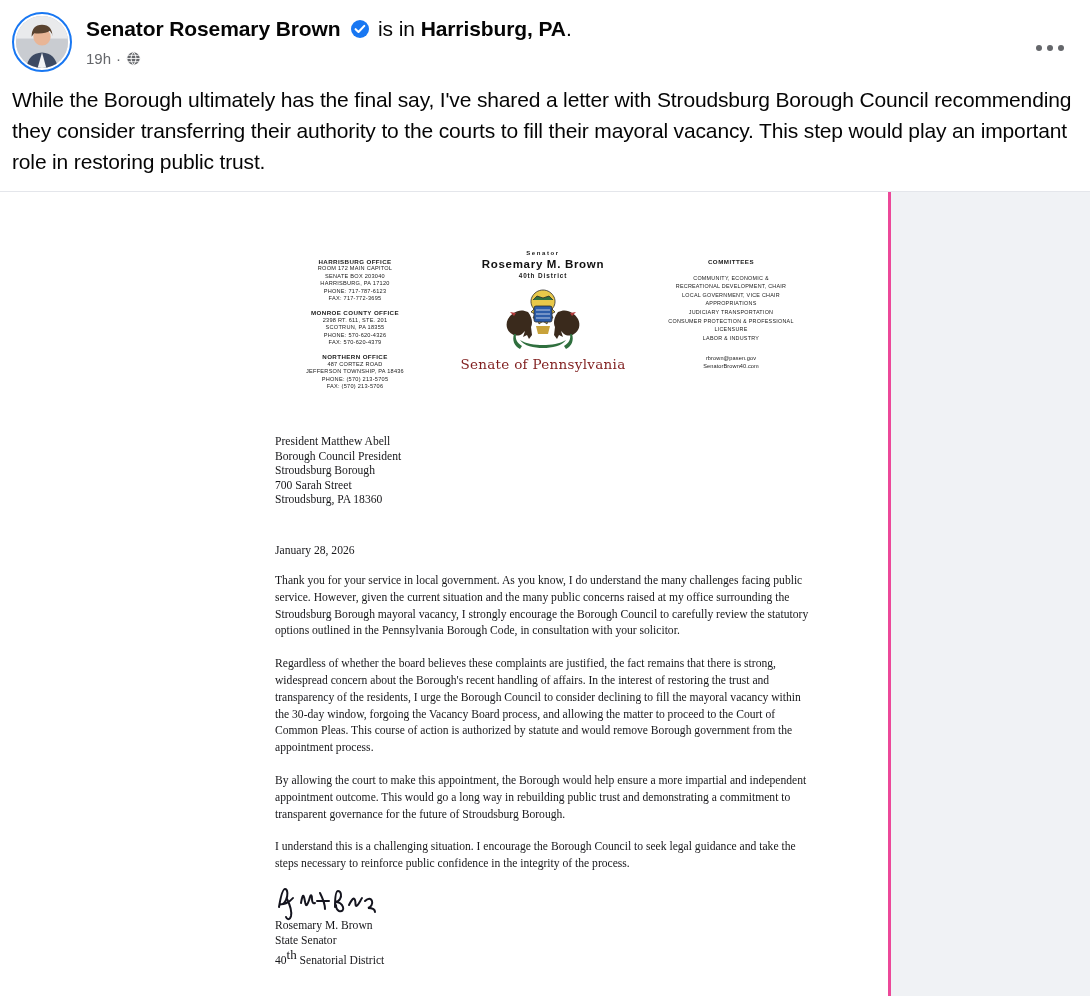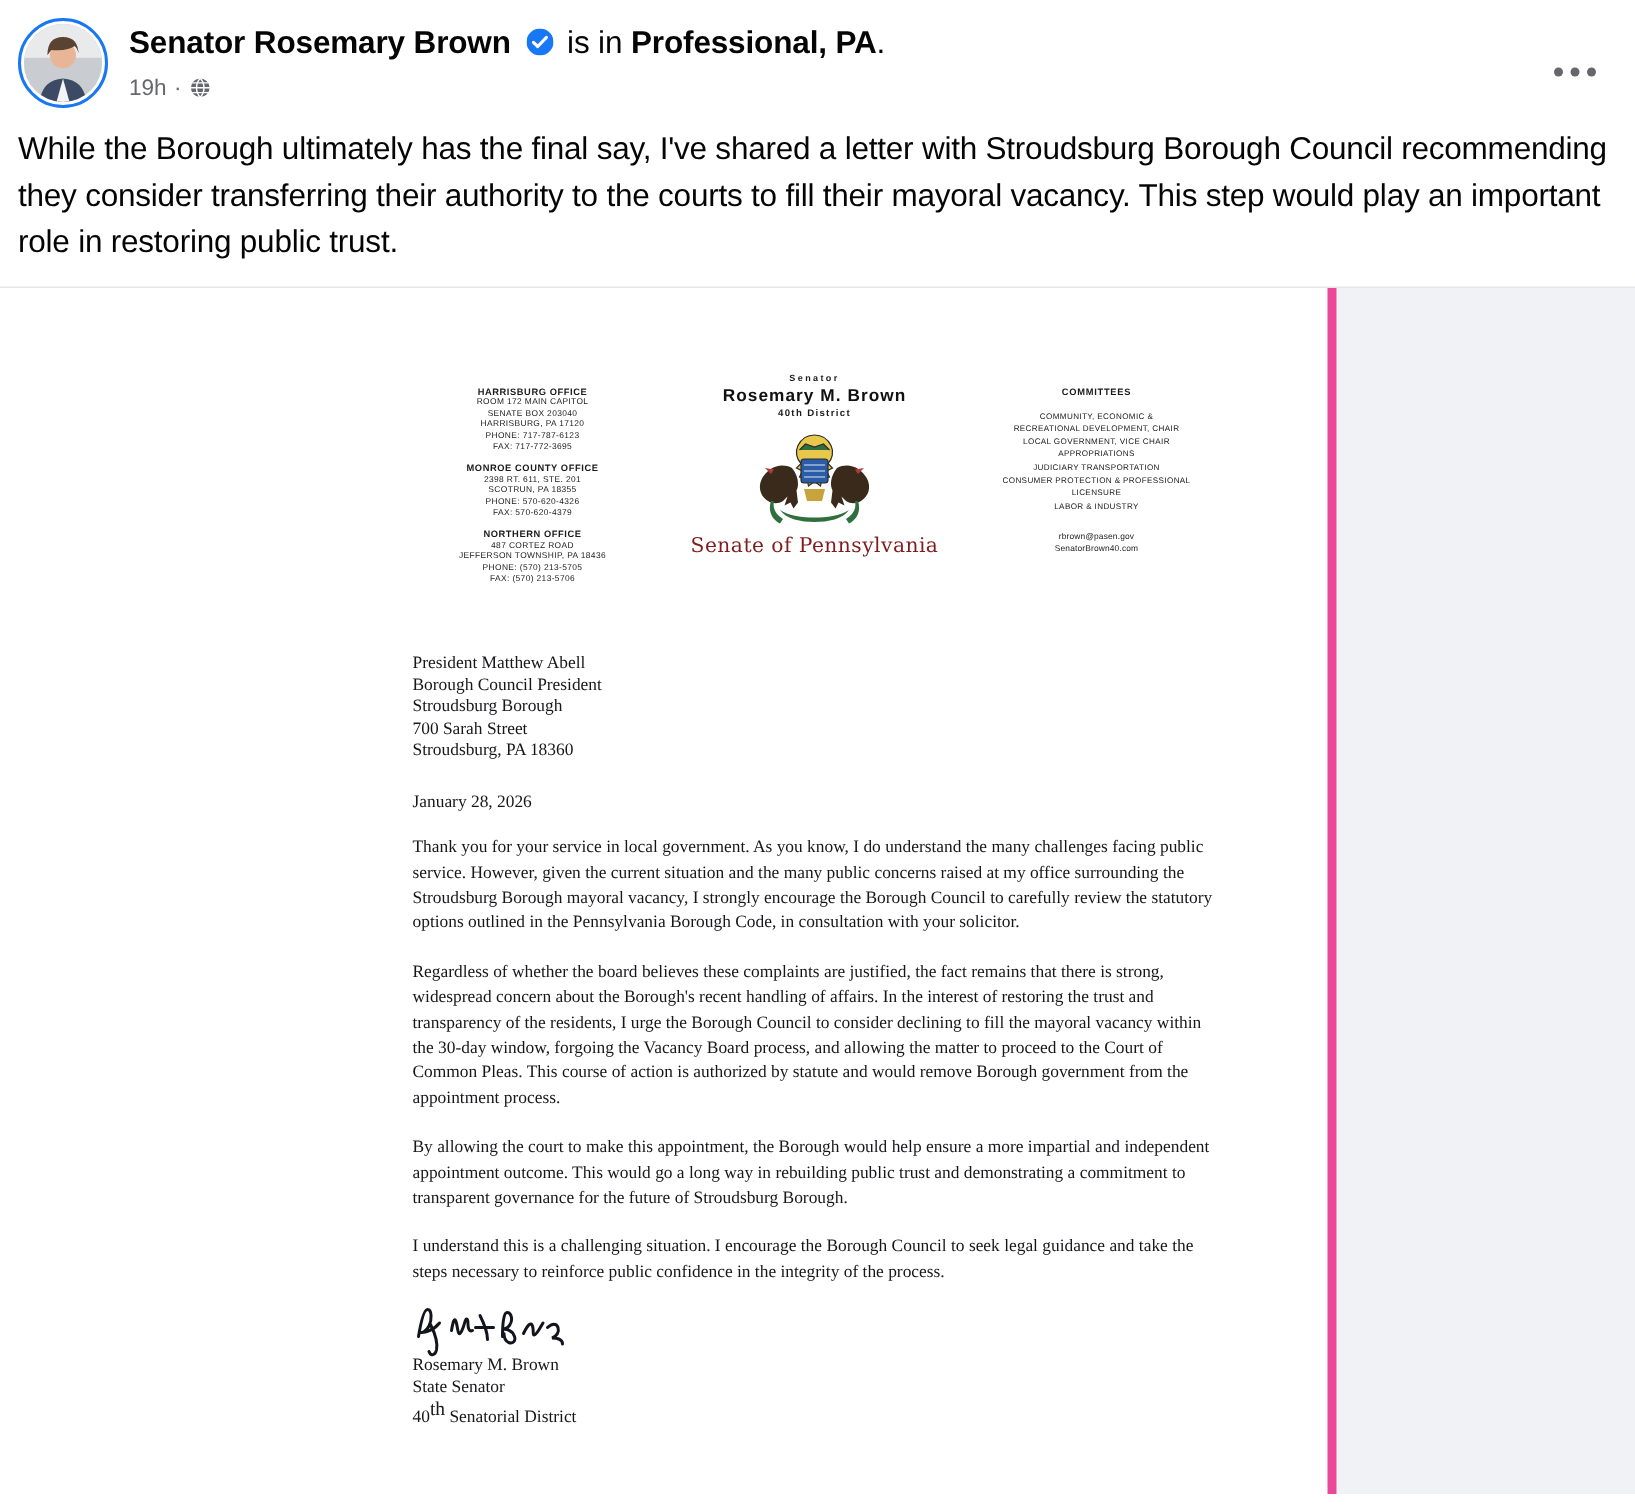--- a/index.html
+++ b/index.html
@@ -112,21 +112,21 @@
     height: 805px;
     overflow: hidden;
   }
   .doc-page {
     position: absolute;
     left: 0;
     top: 0;
     width: 891px;
     height: 805px;
     background: #ffffff;
-    border-right: 6px solid #ec4899;
+    border-right: 3px solid #ec4899;
     overflow: hidden;
   }
   .doc-inner {
     position: absolute;
     left: 275px;
     top: 58px;
     width: 536px;
     color: #17171a;
     font-family: "Liberation Serif", serif;
   }
@@ -213,21 +213,21 @@
     line-height: 8px;
     margin-top: 12px;
     letter-spacing: 0.1px;
   }
   .addr-block {
     margin-top: 33px;
     font-size: 11.6px;
     line-height: 14.6px;
   }
   .date-line {
-    margin-top: 20px;
+    margin-top: 36px;
     font-size: 11.6px;
   }
   .salutation {
     margin-top: 18px;
     font-size: 11.6px;
   }
   .para {
     margin-top: 16px;
     font-size: 11.6px;
     line-height: 16.8px;
@@ -272,21 +272,21 @@
     <div class="header-text">
       <div class="title-line">
         <span class="author">Senator Rosemary Brown</span>
         <span class="verified">
           <svg width="18" height="18" viewBox="0 0 18 18">
             <circle cx="9" cy="9" r="9" fill="#1877f2"></circle>
             <path d="M4.6 9.2 L7.5 12 L13.3 5.9" fill="none" stroke="#ffffff" stroke-width="2.1" stroke-linecap="round" stroke-linejoin="round"></path>
           </svg>
         </span>
         <span class="plain">is in</span>
-        <span class="place">Professional, PA</span><span class="plain">.</span>
+        <span class="place">Harrisburg, PA</span><span class="plain">.</span>
       </div>
 
       <div class="meta-line">
         <span>19h</span>
         <span class="meta-sep">·</span>
         <span class="globe-icon">
           <svg width="15" height="15" viewBox="0 0 16 16">
             <circle cx="8" cy="8" r="7.2" fill="#65676b"></circle>
             <path d="M8 1.2 a10 10 0 0 0 0 13.6 a10 10 0 0 0 0 -13.6" fill="none" stroke="#ffffff" stroke-width="1"></path>
             <path d="M1.1 8 h13.8 M2.3 4.6 h11.4 M2.3 11.4 h11.4" stroke="#ffffff" stroke-width="0.9" fill="none"></path>

